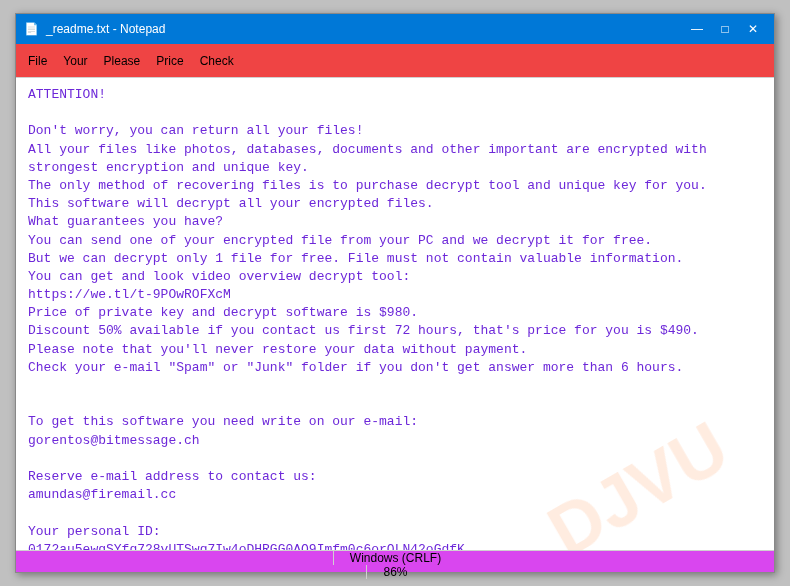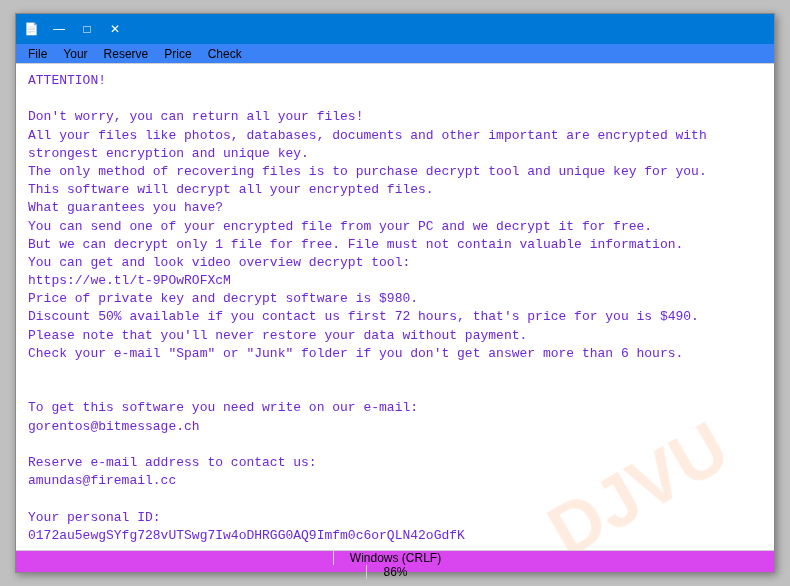--- a/index.html
+++ b/index.html
@@ -67,22 +67,22 @@
       border: none;
       color: white;
       cursor: pointer;
       font-size: 12px;
       display: flex;
       align-items: center;
       justify-content: center;
     }
 
     .menu-bar {
-      background: #3b82f6;
-      height: 20px;
+      background: #ef4444;
+      height: 34px;
       display: flex;
       align-items: center;
       padding: 0 4px;
       border-bottom: 1px solid #d0d0d0;
       flex-shrink: 0;
     }
 
     .menu-item {
       padding: 2px 8px;
       cursor: pointer;
@@ -162,31 +162,32 @@
       font-family: Arial, sans-serif;
     }
   </style>
 </head>
 <body>
 
 <div class="window">
 
   <div class="title-bar">
     <div class="title-bar-icon">📄</div>
+    <span class="title-bar-text">_readme.txt - Notepad</span>
     <div class="title-bar-controls">
       <button class="title-btn">—</button>
       <button class="title-btn">□</button>
       <button class="title-btn close">✕</button>
     </div>
   </div>
 
   <div class="menu-bar">
     <span class="menu-item">File</span>
     <span class="menu-item">Your</span>
-    <span class="menu-item">Reserve</span>
+    <span class="menu-item">Please</span>
     <span class="menu-item">Price</span>
     <span class="menu-item">Check</span>
   </div>
 
   <div class="content-area">
     <div class="text-content">ATTENTION!
 
 Don't worry, you can return all your files!
 All your files like photos, databases, documents and other important are encrypted with
 strongest encryption and unique key.

